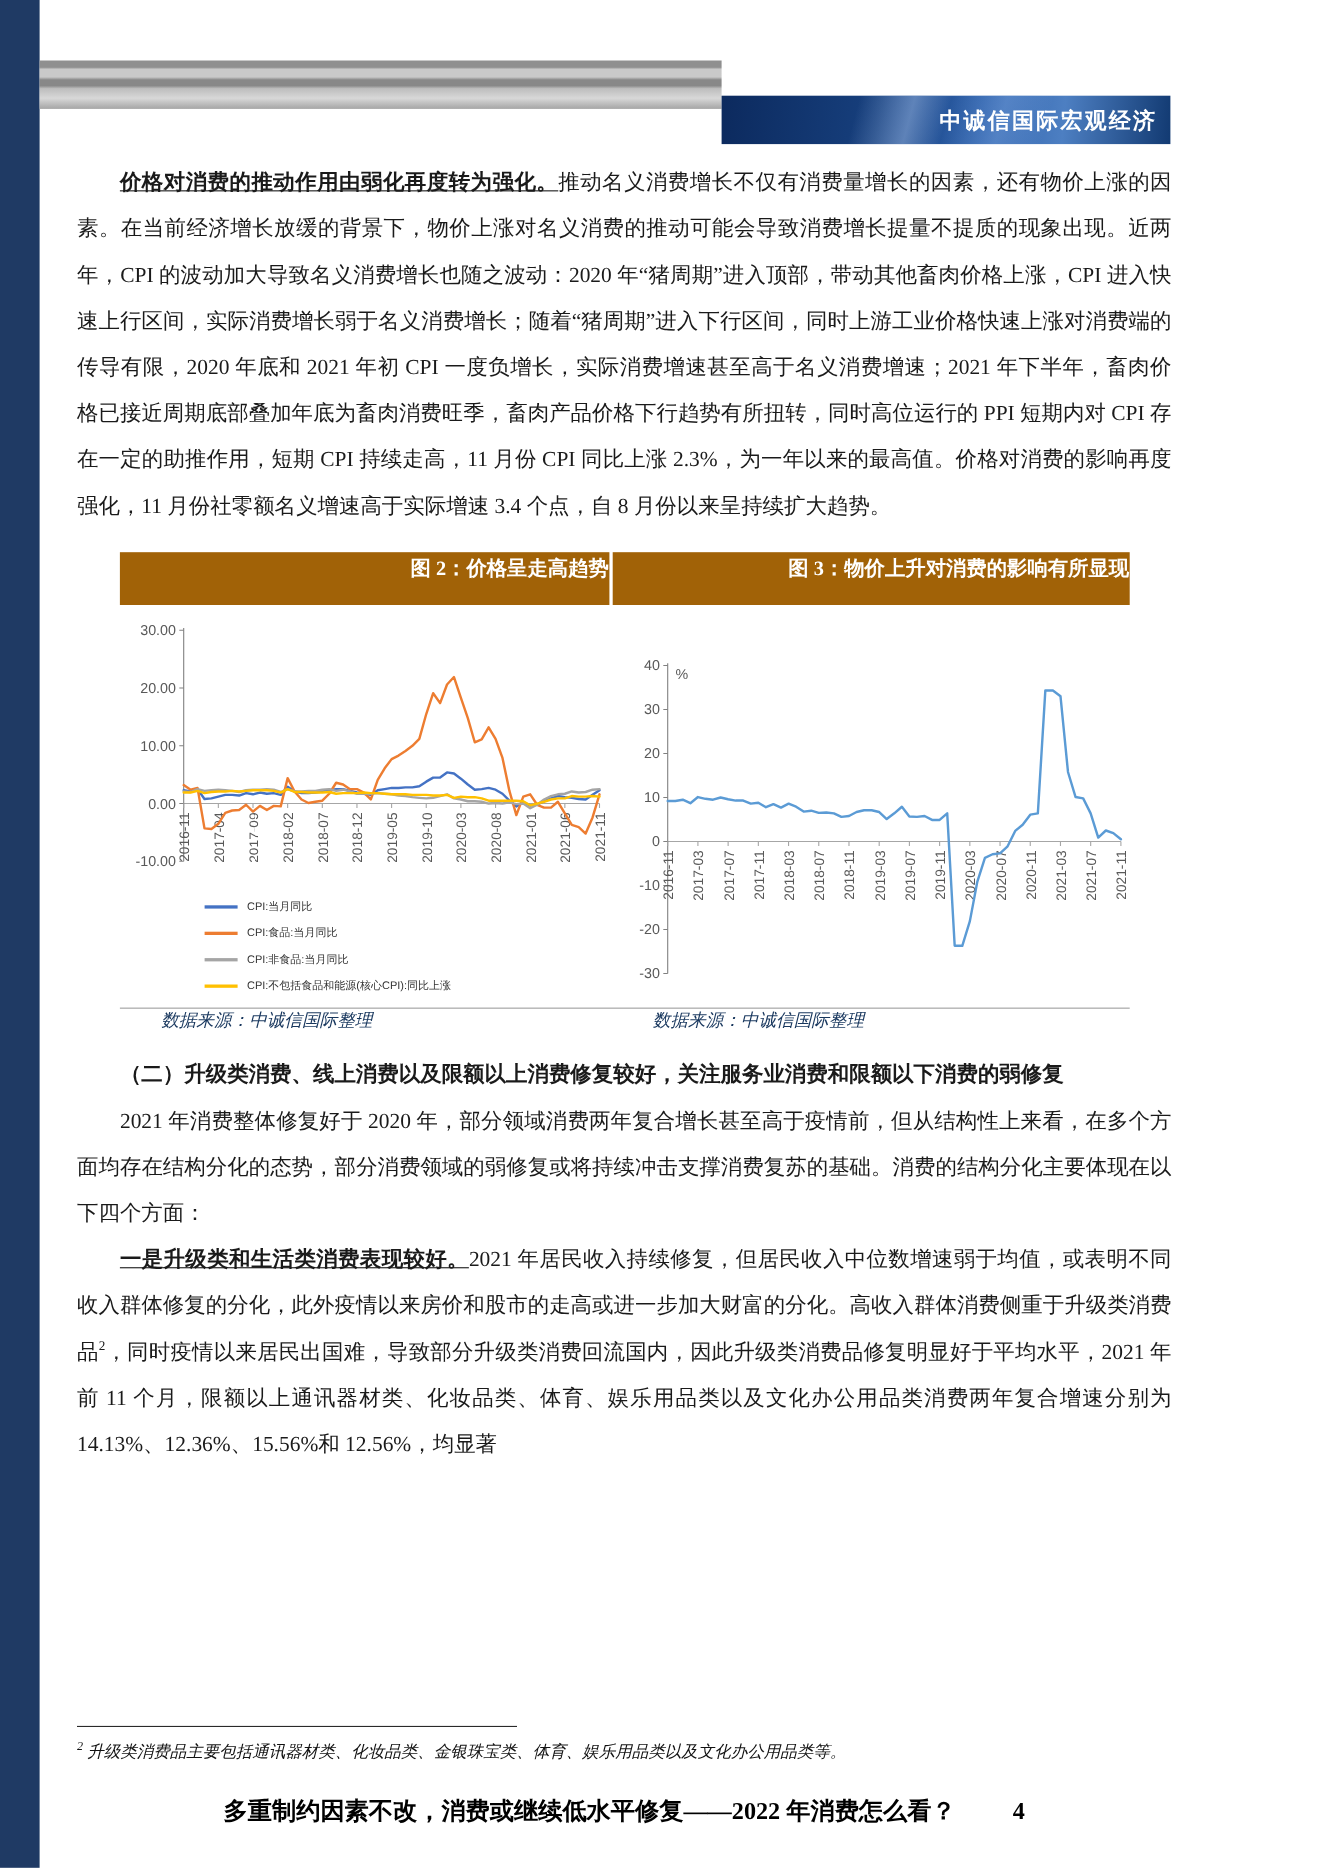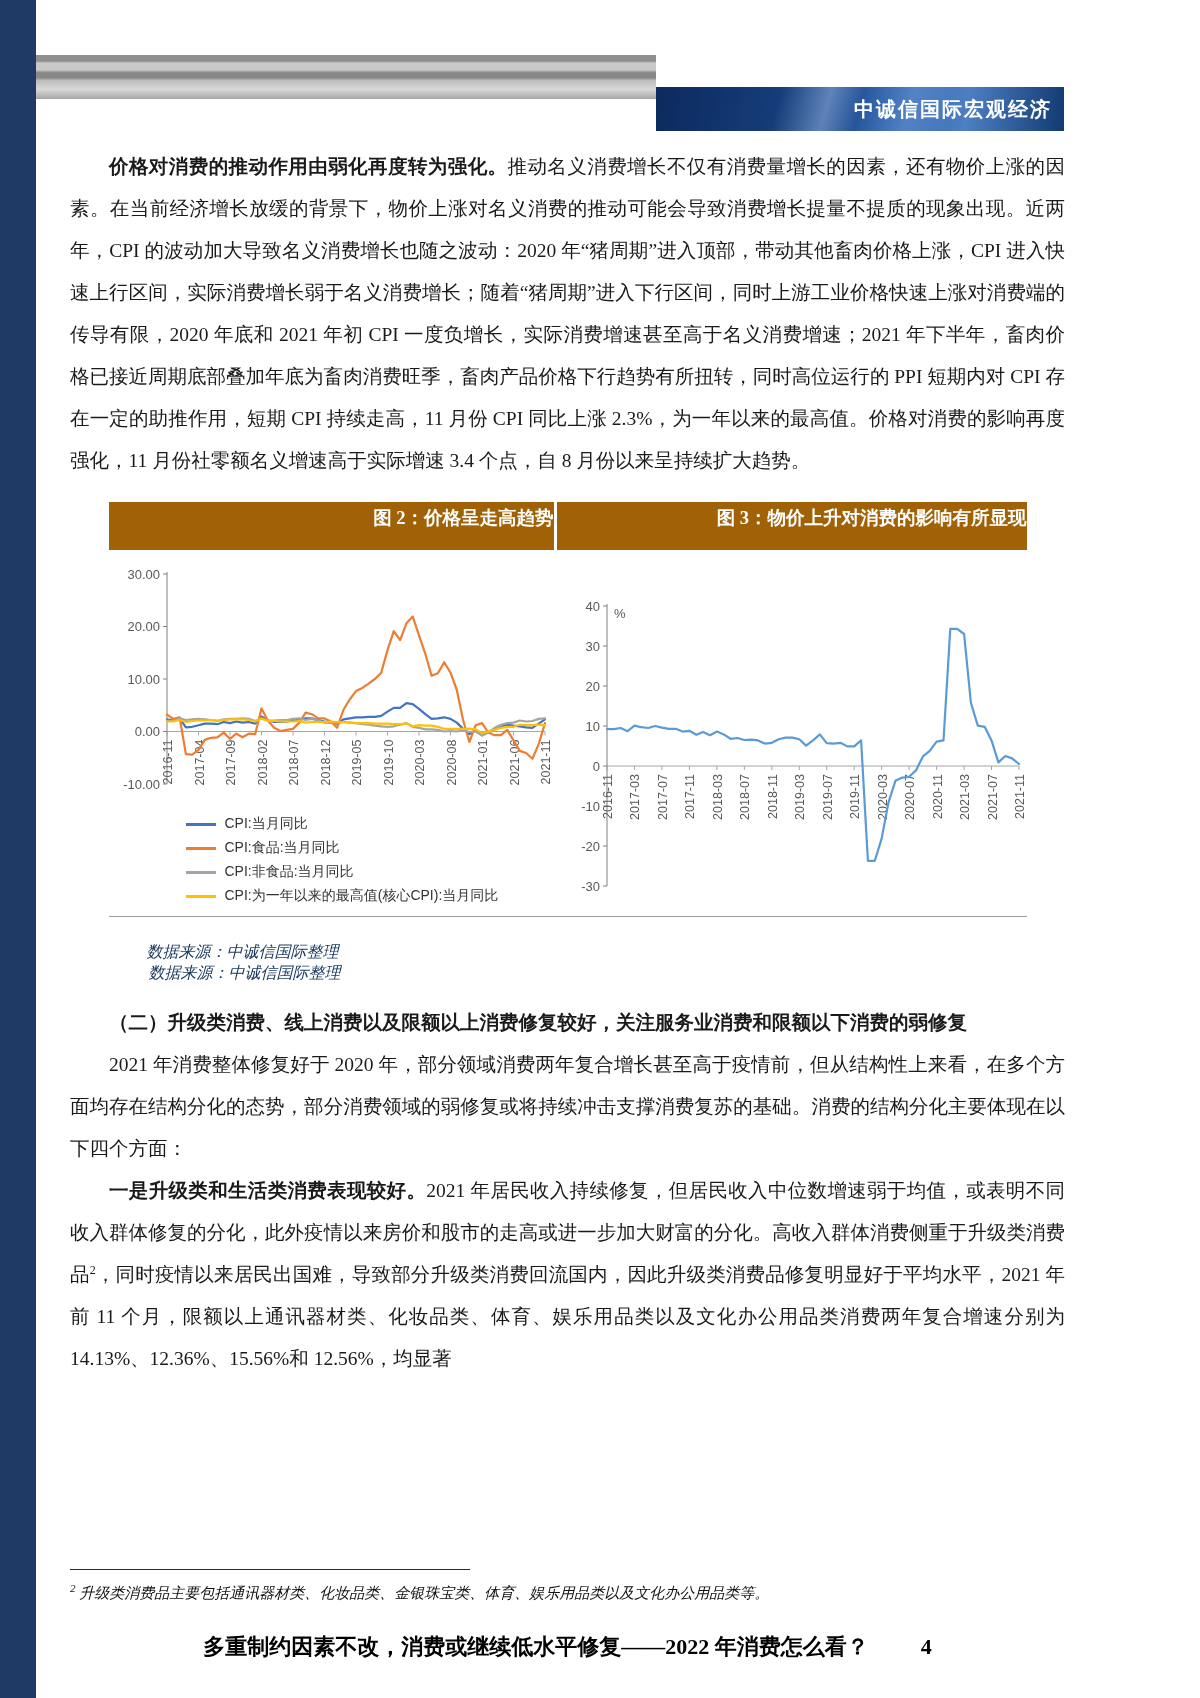--- a/index.html
+++ b/index.html
@@ -16,36 +16,36 @@
   .blue-band{
     flex:1;height:100%;position:relative;display:flex;align-items:center;justify-content:flex-end;
     padding-right:12px;box-sizing:border-box;color:#fff;
     background:
       linear-gradient(105deg,rgba(255,255,255,0) 30%,rgba(173,200,240,.45) 42%,rgba(255,255,255,0) 50%,rgba(140,180,235,.35) 62%,rgba(255,255,255,0) 72%),
       linear-gradient(95deg,#0c2a5e 0%,#17407e 35%,#2e61ab 58%,#4d7fc2 76%,#123a72 100%);
     font-family:"Liberation Sans","DejaVu Sans",sans-serif;font-weight:bold;font-size:20px;letter-spacing:2px;margin-top:32px;
   }
   main{position:absolute;top:146px;left:70px;width:995px;}
   p.body-text{margin:0;font-size:19.5px;line-height:42px;text-align:justify;text-indent:2em;}
-  p.body-text b{font-weight:bold;}
+  p.body-text b{font-weight:bold;text-decoration:underline;}
   sup.fn-ref{font-size:12px;vertical-align:super;line-height:0;}
 
   .figures{width:918px;margin:20px auto 0;}
   .fig-titles{display:flex;gap:3px;}
   .fig-title{height:48px;line-height:33px;background:#a16207;color:#ffffff;font-weight:bold;
     font-size:18.5px;text-align:right;}
   .w-left{width:445px;} .w-right{width:470px;}
   .fig-charts{display:flex;gap:3px;margin-top:8px;min-height:350px;align-items:flex-end;}
   .fig-cell{box-sizing:border-box;}
-  .legend{font-family:"Liberation Sans","DejaVu Sans",sans-serif;font-size:14px;color:#333;}
+  .legend{font-family:"Liberation Sans","DejaVu Sans",sans-serif;font-size:10px;color:#333;}
   .legend-item{display:flex;align-items:center;gap:9px;height:24px;}
   .legend-left{margin-left:77px;margin-top:2px;}
   .legend-center{margin-top:4px;display:flex;justify-content:center;}
   .swatch{width:30px;height:3px;display:inline-block;flex:0 0 30px;}
-  .fig-sources{display:flex;border-top:1px solid #9e9e9e;margin-top:8px;padding:25px 0 2px;flex-direction:column;}
+  .fig-sources{display:flex;border-top:1px solid #9e9e9e;margin-top:8px;padding:1px 0 2px;}
   .source{font-style:italic;color:#17365d;font-size:16px;}
   .source.left{width:445px;padding-left:38px;box-sizing:border-box;}
   .source.right{width:470px;padding-left:40px;box-sizing:border-box;}
 
   .section-heading{font-size:19.5px;line-height:42px;font-weight:bold;text-indent:2em;text-align:justify;margin:16px 0 0;}
 
   .footnote-block{position:absolute;left:70px;bottom:92px;width:995px;}
   .footnote-rule{width:400px;border-top:1.5px solid #2a2a2a;margin-bottom:9px;}
   .footnote{margin:0;font-size:15px;line-height:1.7;color:#111;font-style:italic;}
   .footnote sup{font-size:11px;}
@@ -128,21 +128,21 @@
           <div class="legend-item">
             <span class="swatch" style="background: rgb(237, 125, 49);"></span>
             <span>CPI:食品:当月同比</span>
           </div>
           <div class="legend-item">
             <span class="swatch" style="background: rgb(165, 165, 165);"></span>
             <span>CPI:非食品:当月同比</span>
           </div>
           <div class="legend-item">
             <span class="swatch" style="background: rgb(255, 192, 0);"></span>
-            <span>CPI:为一年以来的最高值(核心CPI):当月同比</span>
+            <span>CPI:不包括食品和能源(核心CPI):同比上涨</span>
           </div>
         </div>
       </div>
       <div class="fig-cell w-right">
         <svg id="chart3" viewBox="0 0 470 312" width="470" height="312">
             <line x1="50" y1="174" x2="462" y2="174" stroke="#a6a6a6" stroke-width="1"></line>
             <line x1="50" y1="12" x2="50" y2="294" stroke="#808080" stroke-width="1"></line>
             <line x1="46" y1="14" x2="50" y2="14" stroke="#808080" stroke-width="1"></line>
             <text x="43" y="18.5" text-anchor="end" font-size="13" fill="#595959" font-family="Liberation Sans, DejaVu Sans, sans-serif">40</text>
             <line x1="46" y1="54" x2="50" y2="54" stroke="#808080" stroke-width="1"></line>

